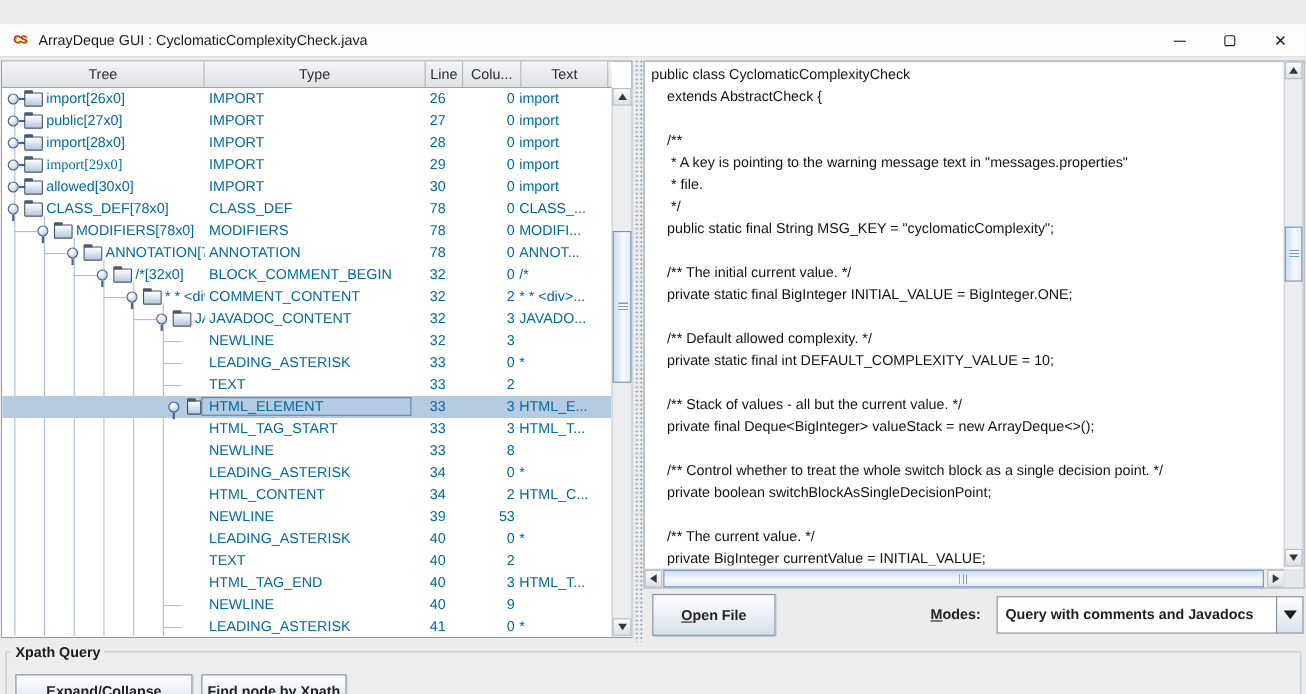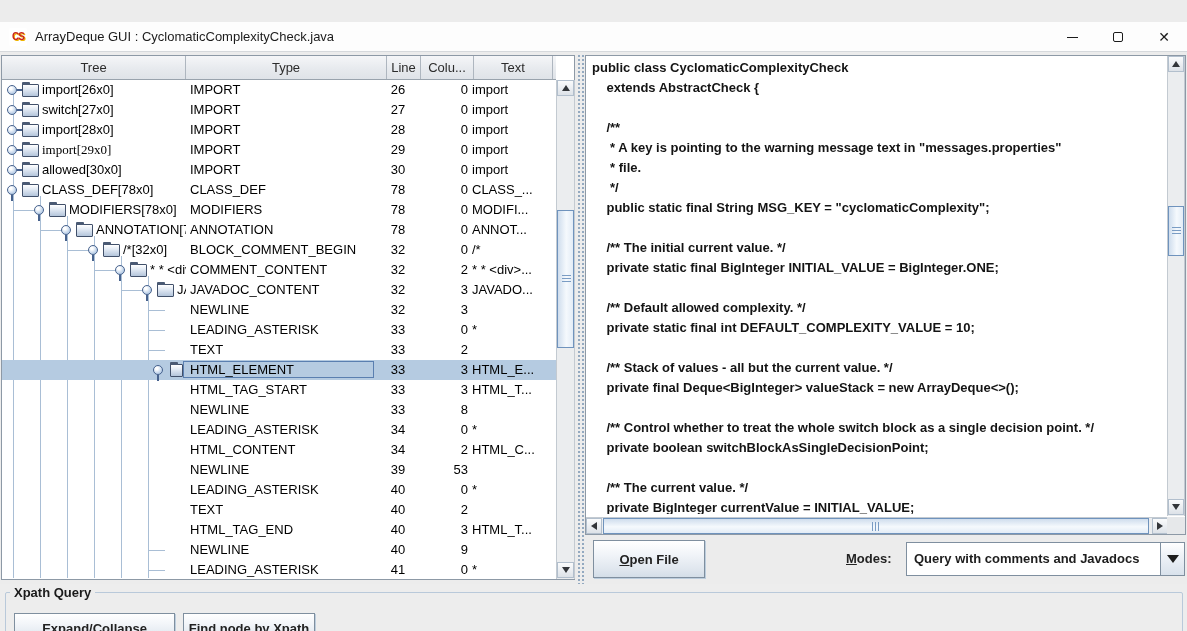--- a/index.html
+++ b/index.html
@@ -27,21 +27,21 @@
   #tablebox { position:absolute; left:1px; top:33px; width:574px; height:525px;
               background:#fff; border:1px solid #8d99a6; }
   #thead { position:absolute; left:0; top:0; width:554px; height:24px;
            background:linear-gradient(180deg,#f5f6f8 0%,#e7eaee 55%,#dfe3e8 100%);
            border-bottom:1px solid #99a3ad; }
   .hcell { position:absolute; top:0; height:23px; text-align:center;
            font-size:13px; color:#2c2c2c; line-height:23px; overflow:hidden;
            border-right:1px solid #aeb6bf; }
   #tbody { position:absolute; left:0; top:24px; width:554px; height:499px;
            background:#fff; overflow:hidden; }
-  .trow { position:absolute; left:0; width:554px; height:20px; font-size:13px; color:#000000; }
+  .trow { position:absolute; left:0; width:554px; height:20px; font-size:13px; color:#0369a1; }
   .trow.selected { background:#b5cbe1; }
   .tcell { position:absolute; top:0; height:20px; line-height:20px; white-space:nowrap; overflow:hidden; }
   .c-type { left:188px; width:195px; }
   .c-line { left:378px; width:36px; text-align:center; }
   .c-col  { left:416px; width:50px; text-align:right; }
   .c-text { left:470px; width:83px; }
   .c-tree { left:0; width:184px; }
   .leg  { position:absolute; width:1px; background:#a9bed5; }
   .conn { position:absolute; height:1px; background:#a9bed5; top:10px; }
   .hdl  { position:absolute; top:5px; width:10px; height:10px; border:1px solid #47628d;
@@ -80,21 +80,21 @@
                 background:repeating-linear-gradient(90deg,#7a9cc4 0 1px,transparent 1px 3px); }
 
   
   #splitter { position:absolute; left:576px; top:31px; width:9px; height:531px; background:#ececec;
               background-image:radial-gradient(circle,#93a9c0 0.8px,transparent 1px);
               background-size:4px 4px; background-position:1px 1px; }
 
   
   #right { position:absolute; left:585px; top:31px; width:602px; height:531px; background:#ececec; }
   #codebox { position:absolute; left:0; top:2px; width:601px; height:480px;
-             border:1px solid #8d99a6; background:#fff;font-weight:bold; }
+             border:1px solid #8d99a6; background:#fff; }
   #code-pre { position:absolute; left:1px; top:0; width:580px; height:458px; overflow:hidden;
               font-family:"Liberation Sans",sans-serif; font-size:13px; line-height:20px;
               white-space:pre; color:#141414; padding:2px 0 0 5px; }
   #code-vsb { position:absolute; right:0; top:0; width:18px; height:460px; }
   #code-hsb { position:absolute; left:0; bottom:0; height:17px; width:582px;
               background:#ebedef; border-top:1px solid #c3cad1; }
   .sb-btn-h { position:absolute; top:0; width:16px; height:100%;
               background:linear-gradient(180deg,#fafbfc,#dde2e8); border:1px solid #b2bfcd;
               display:flex; align-items:center; justify-content:center; }
   #sb-corner { position:absolute; right:0; bottom:0; width:18px; height:17px; background:#e6e8ea; }
@@ -168,21 +168,21 @@
           </span>
           <span class="tcell c-type">IMPORT</span>
           <span class="tcell c-line">26</span>
           <span class="tcell c-col">0</span>
           <span class="tcell c-text">import</span>
         </div>
         <div class="trow" style="top: 20px;">
           <span class="hdl collapsed" style="left: 5px;"></span>
           <span class="folder" style="left: 20px;"></span>
           <span class="tcell c-tree">
-            <span class="tlabel" style="left: 40px; max-width: 144px; overflow: hidden;">switch[27x0]</span>
+            <span class="tlabel" style="left: 40px; max-width: 144px; overflow: hidden;">public[27x0]</span>
           </span>
           <span class="tcell c-type">IMPORT</span>
           <span class="tcell c-line">27</span>
           <span class="tcell c-col">0</span>
           <span class="tcell c-text">import</span>
         </div>
         <div class="trow" style="top: 40px;">
           <span class="hdl collapsed" style="left: 5px;"></span>
           <span class="folder" style="left: 20px;"></span>
           <span class="tcell c-tree">

